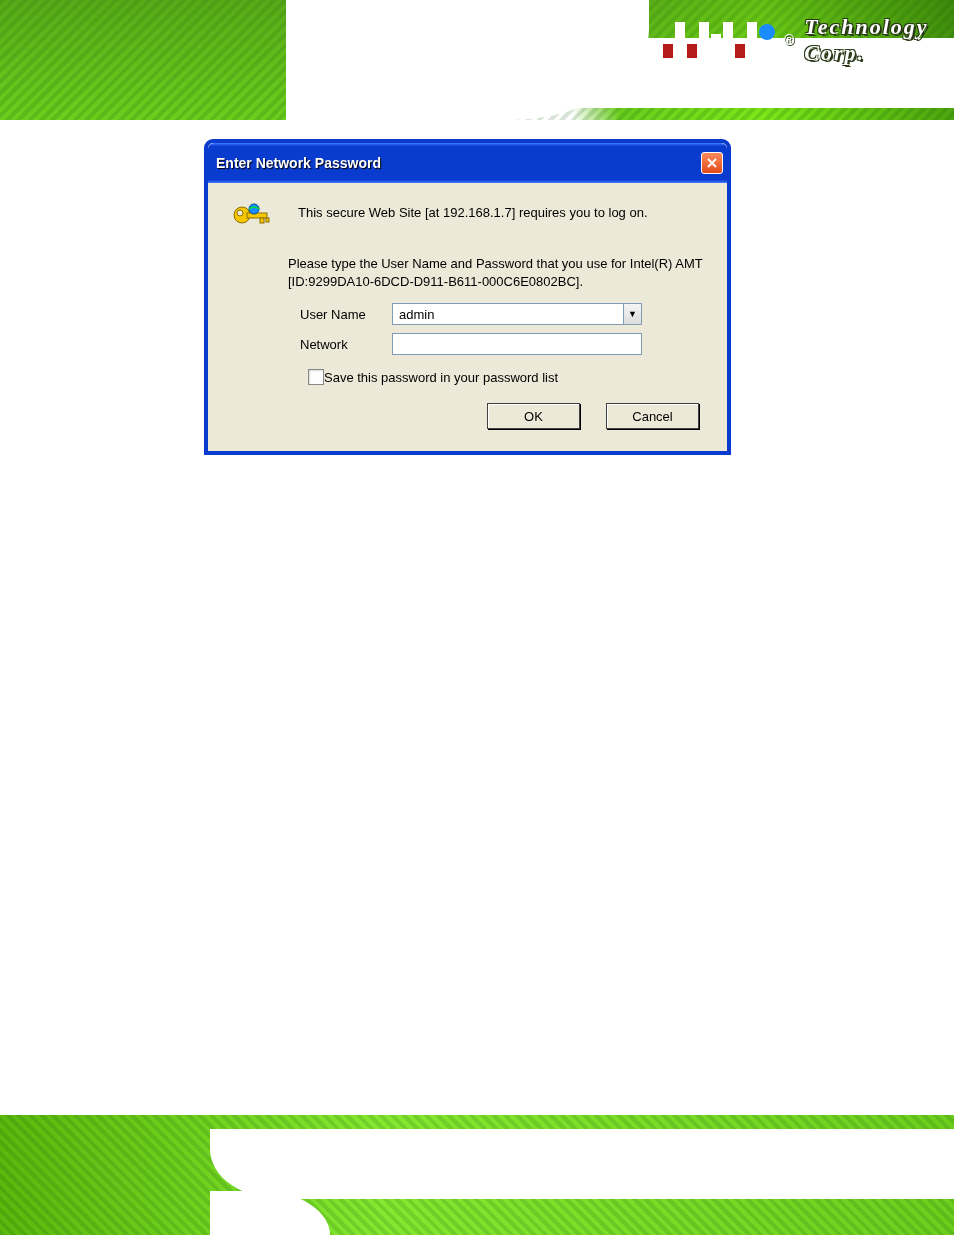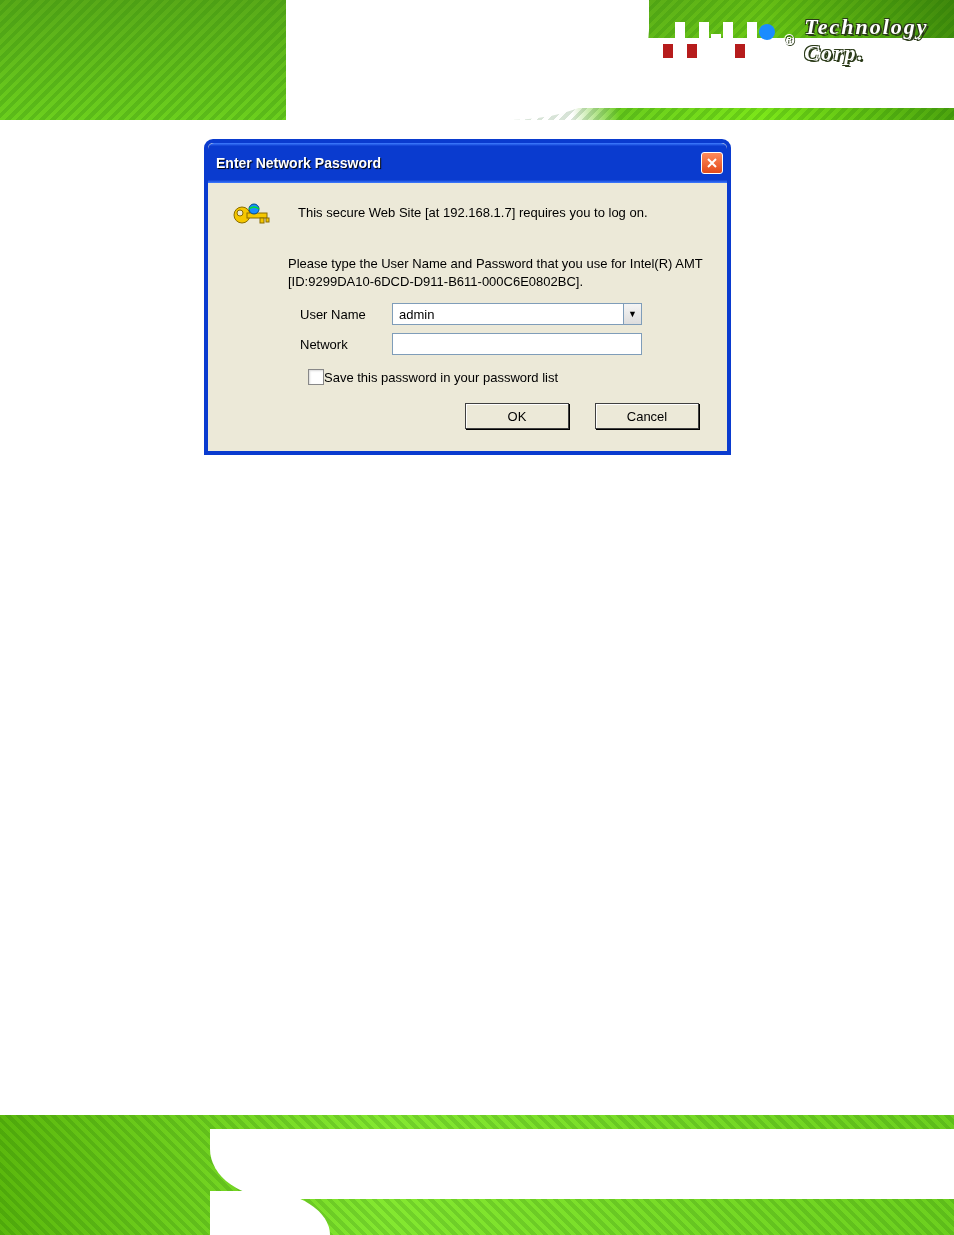--- a/index.html
+++ b/index.html
@@ -132,21 +132,21 @@
   }
   .textin {
     width:250px; height:22px;
     border:1px solid #7f9db9; background:#fff;
     padding:0 6px; font-size:13px; outline:none;
   }
   .checkrow { display:flex; align-items:center; margin:14px 0 18px 78px; font-size:13px;}
   .checkbox { width:16px; height:16px; border:1px solid #888; background:#fff; box-shadow:inset 1px 1px 2px rgba(0,0,0,0.15); cursor:pointer;}
   .btnrow { display:flex; justify-content:flex-end; gap:26px; padding-right:6px; }
   .btn {
-    width:104px; height:26px;
+    width:93px; height:26px;
     background:#ece9d8;
     border:1px solid #404040;
     box-shadow:1px 1px 0 #000, inset 1px 1px 0 #fff;
     font-size:13px; cursor:pointer;
     display:flex; align-items:center; justify-content:center;
   }
   
   .footer-banner {
     position:absolute;
     left:0; right:0; bottom:0; height:120px;

